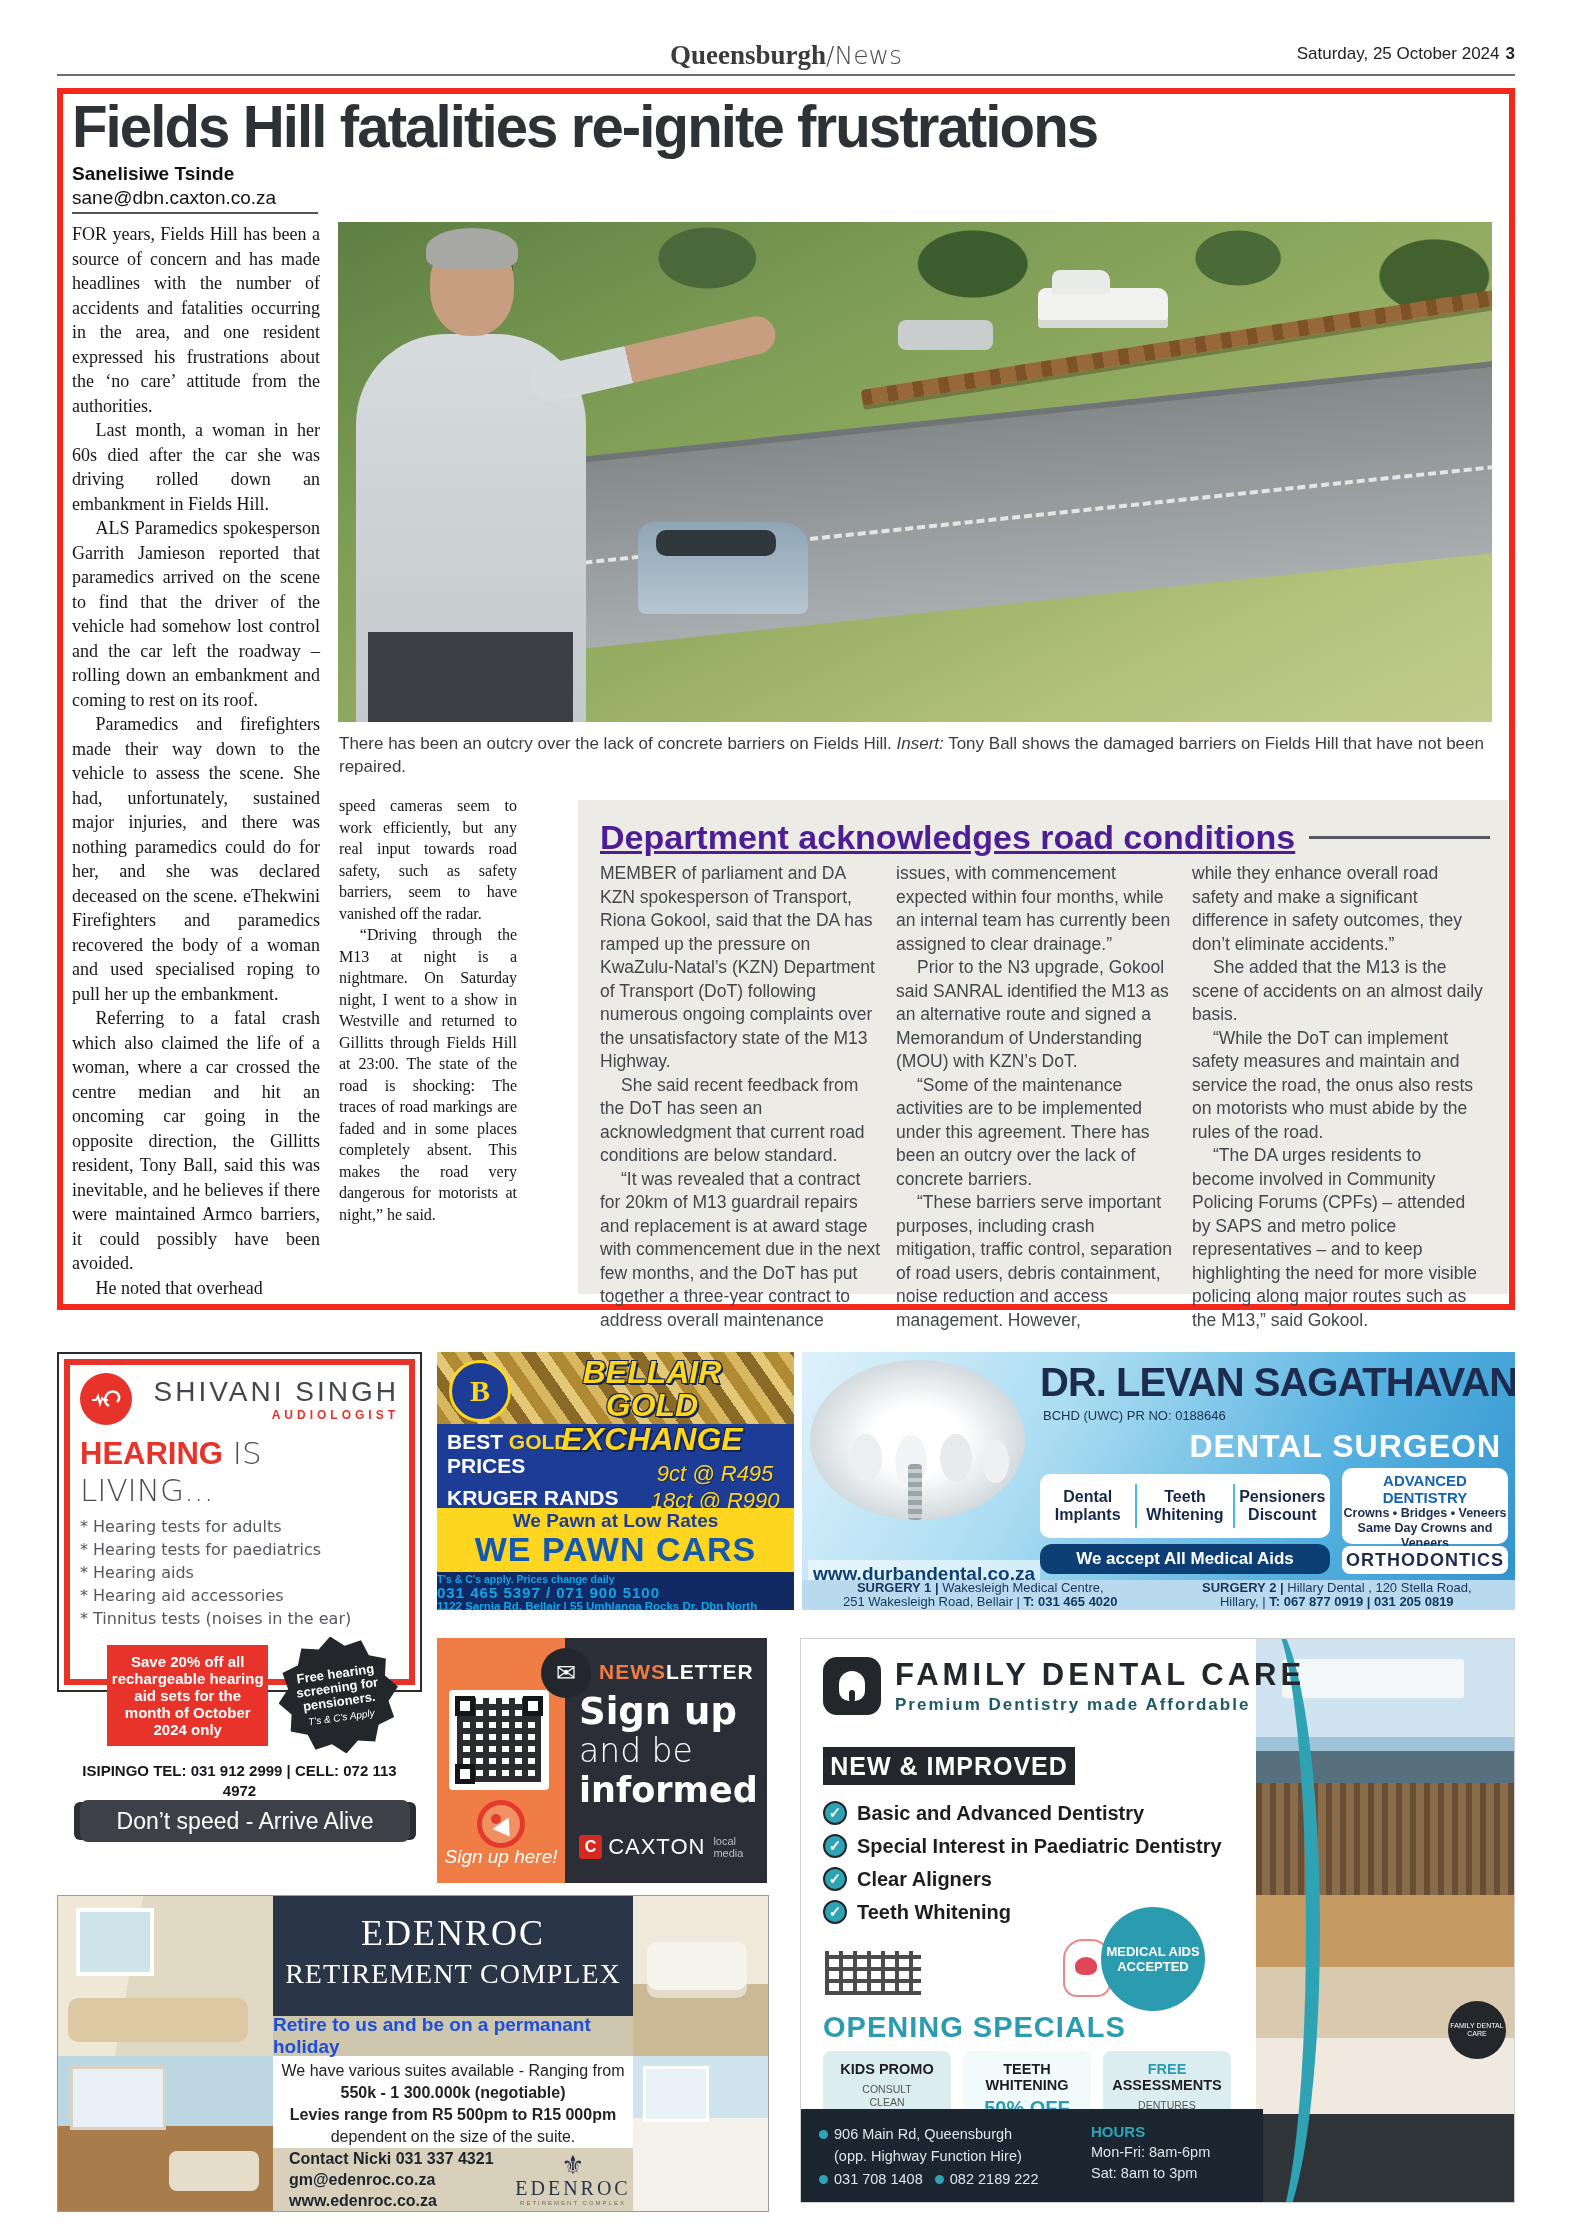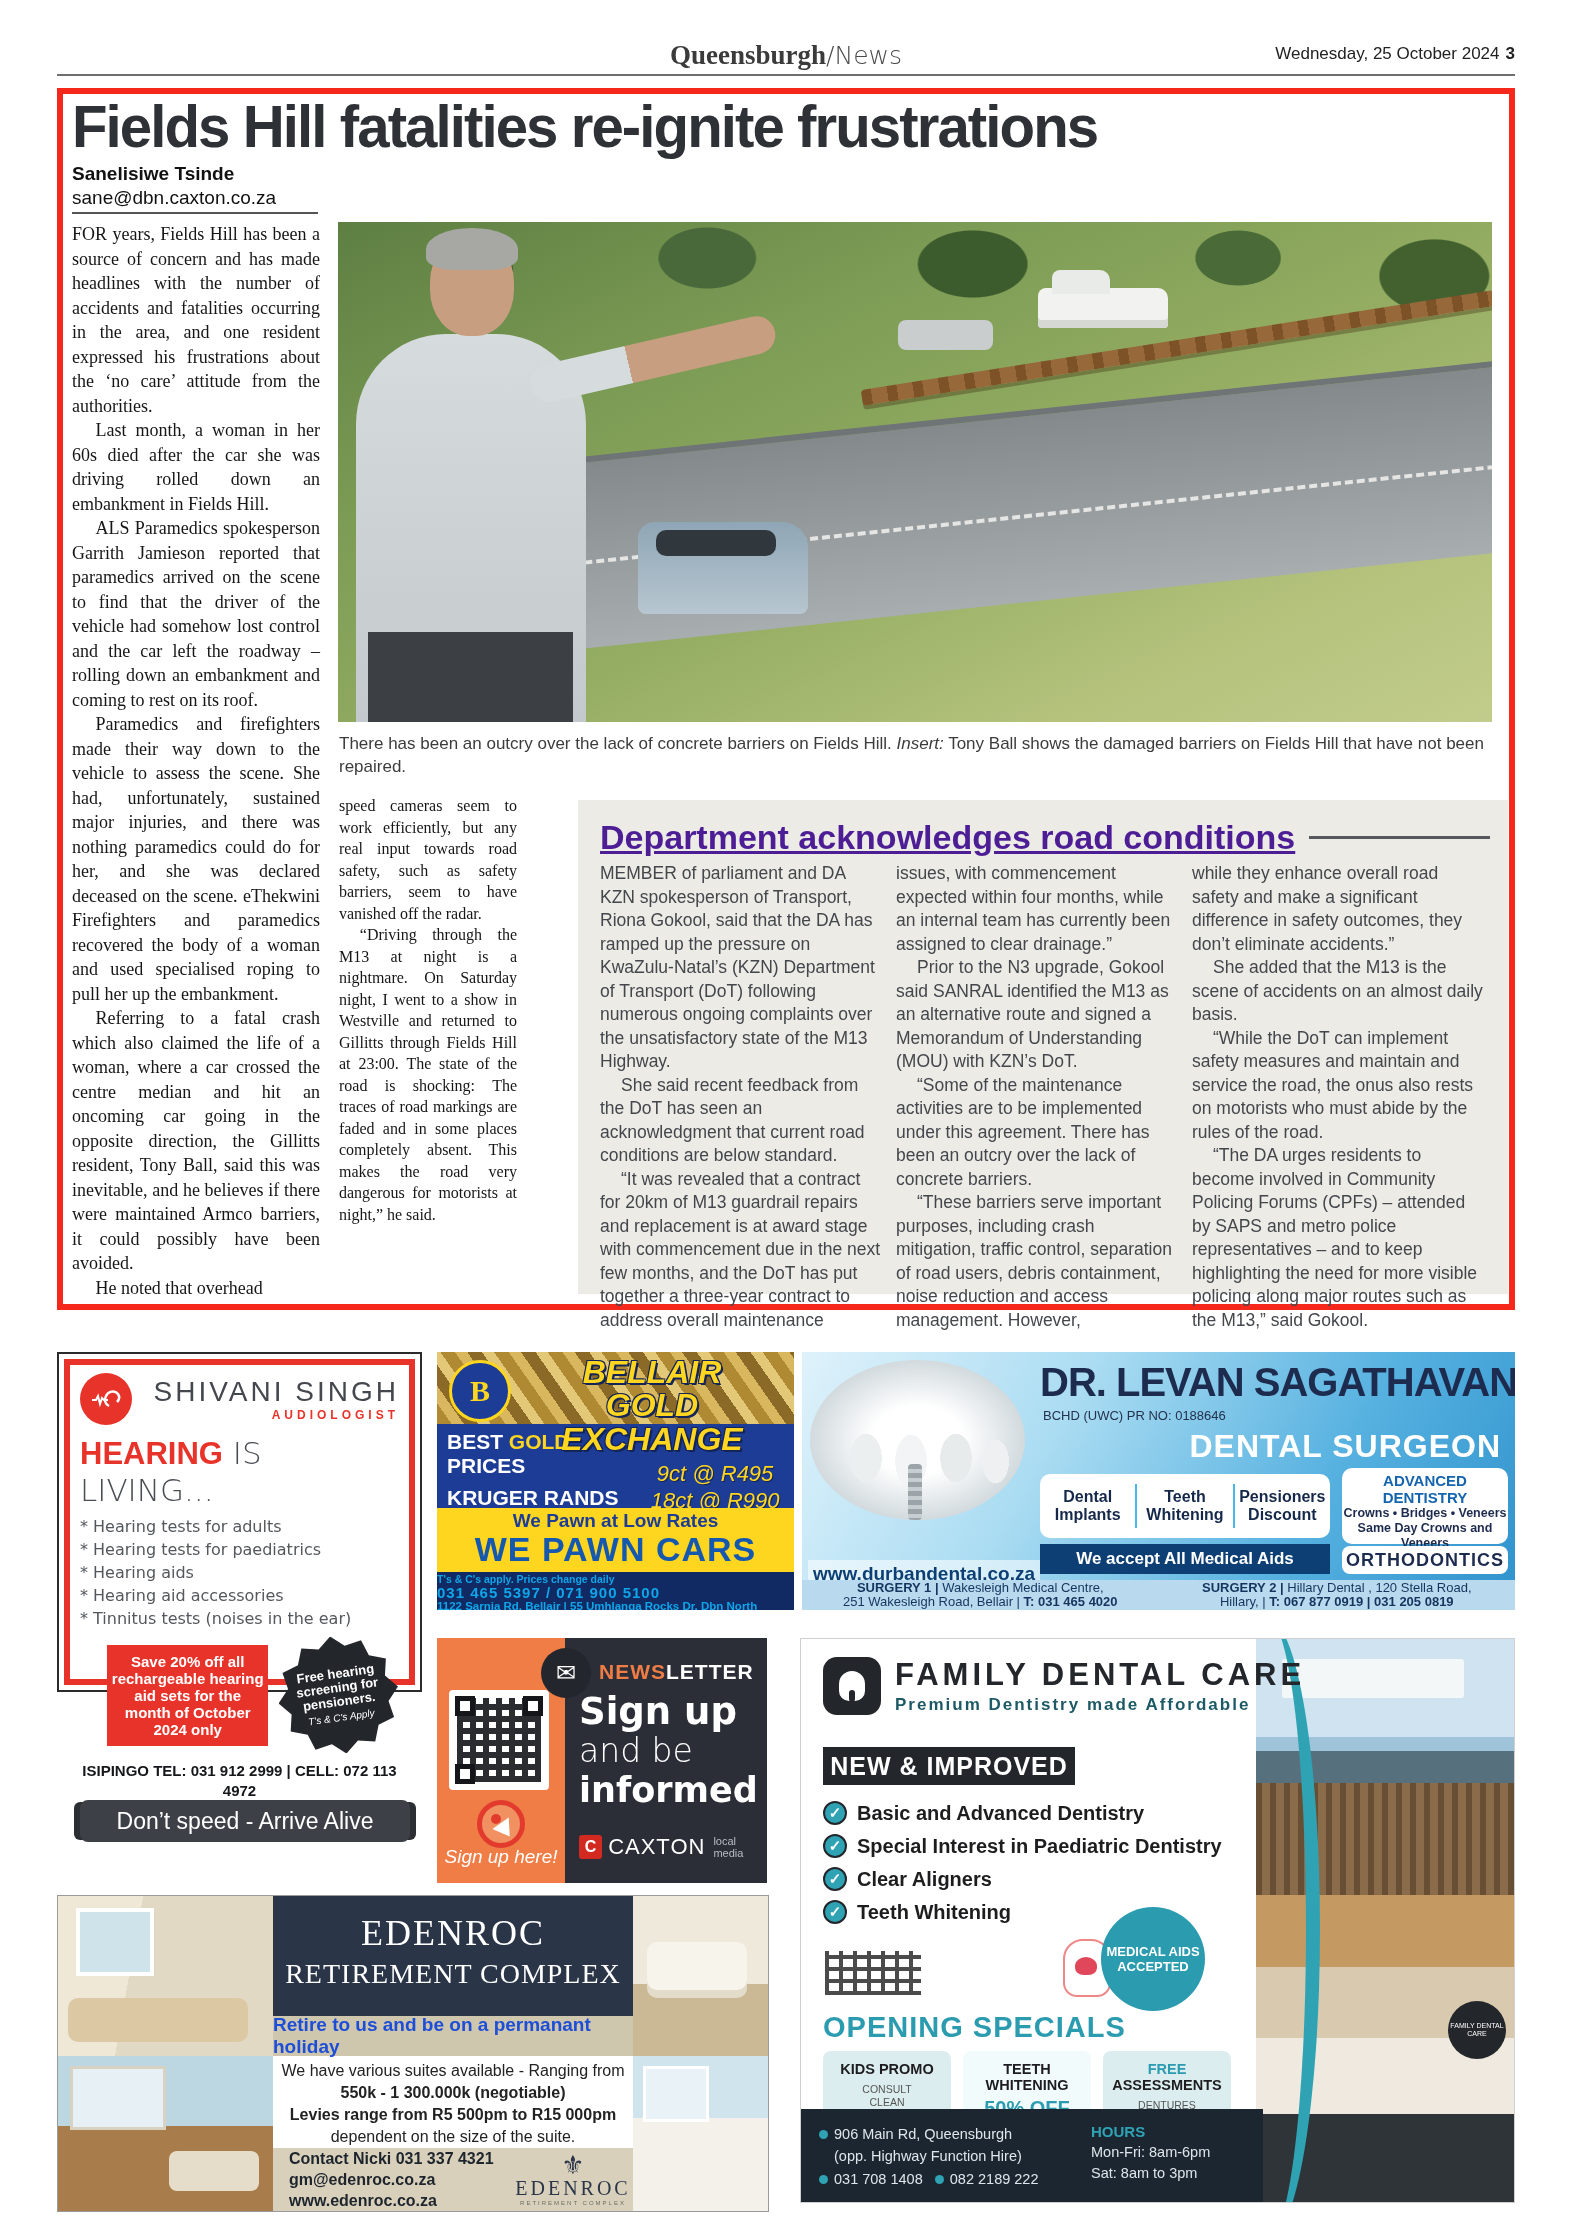--- a/index.html
+++ b/index.html
@@ -123,21 +123,21 @@
   .lev-web{left:6px;top:208px;width:232px;height:28px;background:rgba(255,255,255,.55);color:#0d3f74;font-weight:bold;font-size:19px;display:flex;align-items:center;justify-content:center;}
   .lev-name{left:238px;top:8px;width:470px;color:#1d2b4e;font-weight:bold;font-size:40px;letter-spacing:-1px;white-space:nowrap;}
   .lev-reg{left:241px;top:56px;font-size:13px;color:#23324d;}
   .lev-role{right:14px;top:76px;color:#fff;font-weight:bold;font-size:32px;letter-spacing:1px;text-align:right;}
   .lev-serv{left:238px;top:122px;width:290px;height:64px;background:#fff;border-radius:10px;display:flex;align-items:center;text-align:center;}
   .lev-serv .cell{flex:1;color:#15284a;font-weight:bold;font-size:16px;line-height:18px;}
   .lev-serv .div{width:2px;height:70%;background:#49b8e8;}
   .lev-adv{left:540px;top:116px;width:166px;height:76px;background:#fff;border-radius:10px;text-align:center;padding-top:4px;box-sizing:border-box;}
   .lev-adv .a{color:#1464ae;font-weight:bold;font-size:15px;}
   .lev-adv .b{color:#1d2b4e;font-weight:bold;font-size:12.5px;line-height:15px;}
-  .lev-med{left:238px;top:192px;width:290px;height:30px;background:#0d3f74;border-radius:0;color:#fff;font-weight:bold;font-size:17px;display:flex;align-items:center;justify-content:center;}
+  .lev-med{left:238px;top:192px;width:290px;height:30px;background:#0d3f74;border-radius:12px;color:#fff;font-weight:bold;font-size:17px;display:flex;align-items:center;justify-content:center;}
   .lev-ortho{left:540px;top:194px;width:166px;height:28px;background:#fff;border-radius:8px;color:#1d2b4e;font-weight:bold;font-size:18px;letter-spacing:1px;display:flex;align-items:center;justify-content:center;}
   .lev-band{left:0;top:228px;width:100%;height:30px;background:#b9d9ee;display:flex;color:#15355e;font-size:13px;align-items:center;}
   .lev-band .half{flex:1;text-align:center;line-height:14px;}
   .lev-band b{font-weight:bold;}
   
   .news{left:437px;top:1638px;width:330px;height:245px;background:#2b2e36;overflow:hidden;}
   .news-orange{left:0;top:0;width:128px;height:245px;background:#ef7d45;}
   .qr{left:12px;top:52px;width:100px;height:100px;background:#fff;border-radius:4px;}
   .qr-in{position:absolute;inset:8px;background:
      repeating-linear-gradient(0deg,#14161a 0 6px,transparent 6px 12px),
@@ -232,21 +232,21 @@
 </style>
 </head>
 <body>
 
 <div class="page">
 
   <div class="abs mast-center">
     <span class="mast-brand">Queensburgh</span><span class="mast-section">/News</span>
   </div>
   <div class="abs mast-date">
-    <span>Wednesday, 25 October 2024</span><b>3</b>
+    <span>Saturday, 25 October 2024</span><b>3</b>
   </div>
   <div class="abs mast-rule"></div>
 
   <div class="abs story-box"></div>
   <div class="abs headline">Fields Hill fatalities re-ignite frustrations</div>
   <div class="abs byline">
     <div class="nm">Sanelisiwe Tsinde</div>
     <div class="em">sane@dbn.caxton.co.za</div>
   </div>
   <div class="abs byline-rule"></div>

